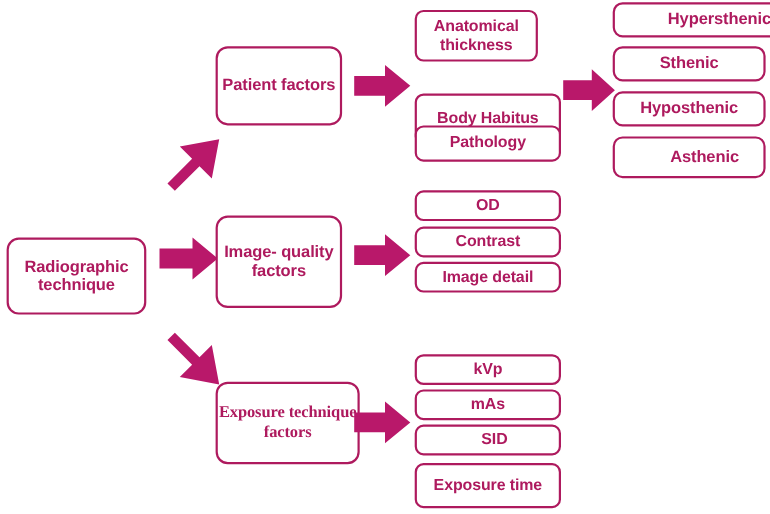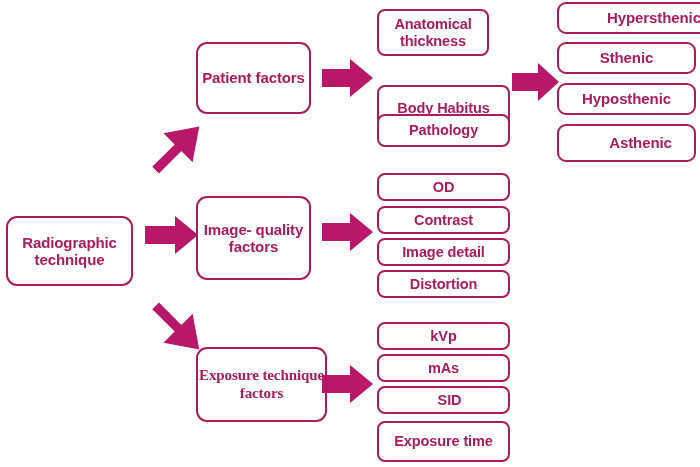--- a/index.html
+++ b/index.html
@@ -108,23 +108,20 @@
 
   <div class="node leaf" style="left:377px; top:173px; width:133px; height:28px;">
     <span>OD</span>
   </div>
   <div class="node leaf" style="left:377px; top:206px; width:133px; height:28px;">
     <span>Contrast</span>
   </div>
   <div class="node leaf" style="left:377px; top:238px; width:133px; height:28px;">
     <span>Image detail</span>
   </div>
-  <div class="node leaf" style="left:377px; top:270px; width:133px; height:28px;">
-    <span>Distortion</span>
-  </div>
 
   <div class="node leaf" style="left:377px; top:322px; width:133px; height:28px;">
     <span>kVp</span>
   </div>
   <div class="node leaf" style="left:377px; top:354px; width:133px; height:28px;">
     <span>mAs</span>
   </div>
   <div class="node leaf" style="left:377px; top:386px; width:133px; height:28px;padding-left:12px;">
     <span>SID</span>
   </div>

